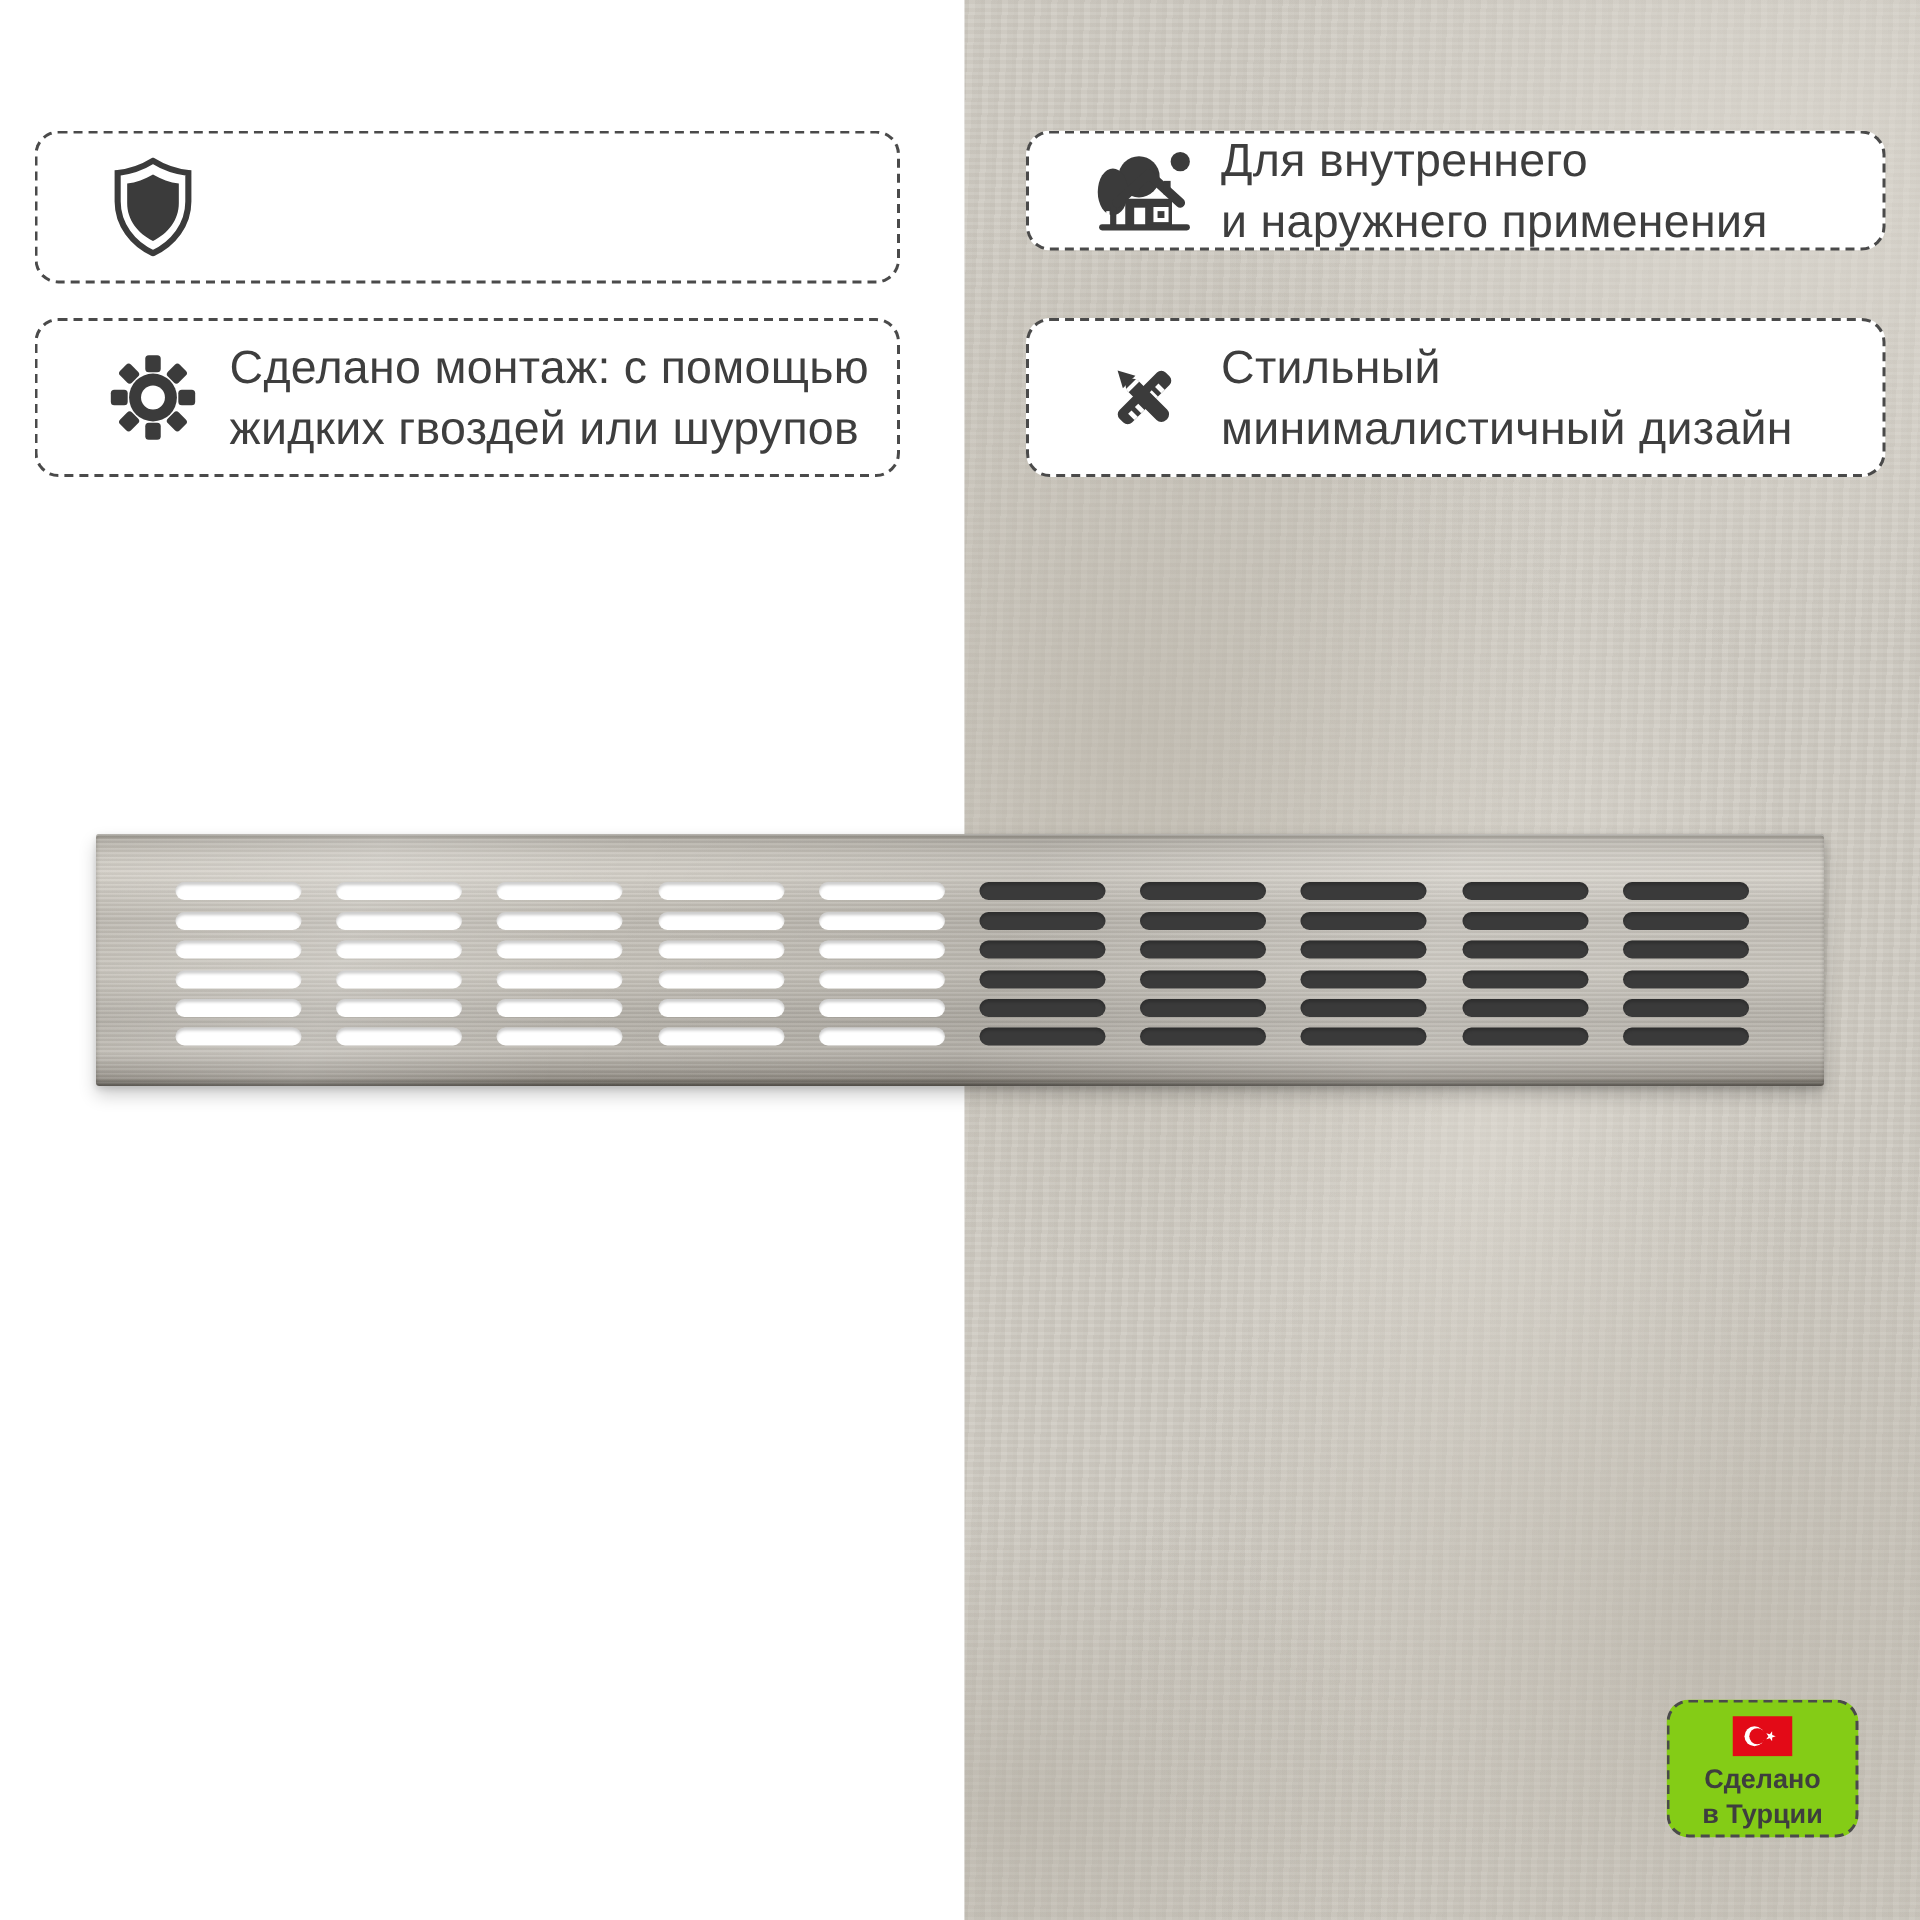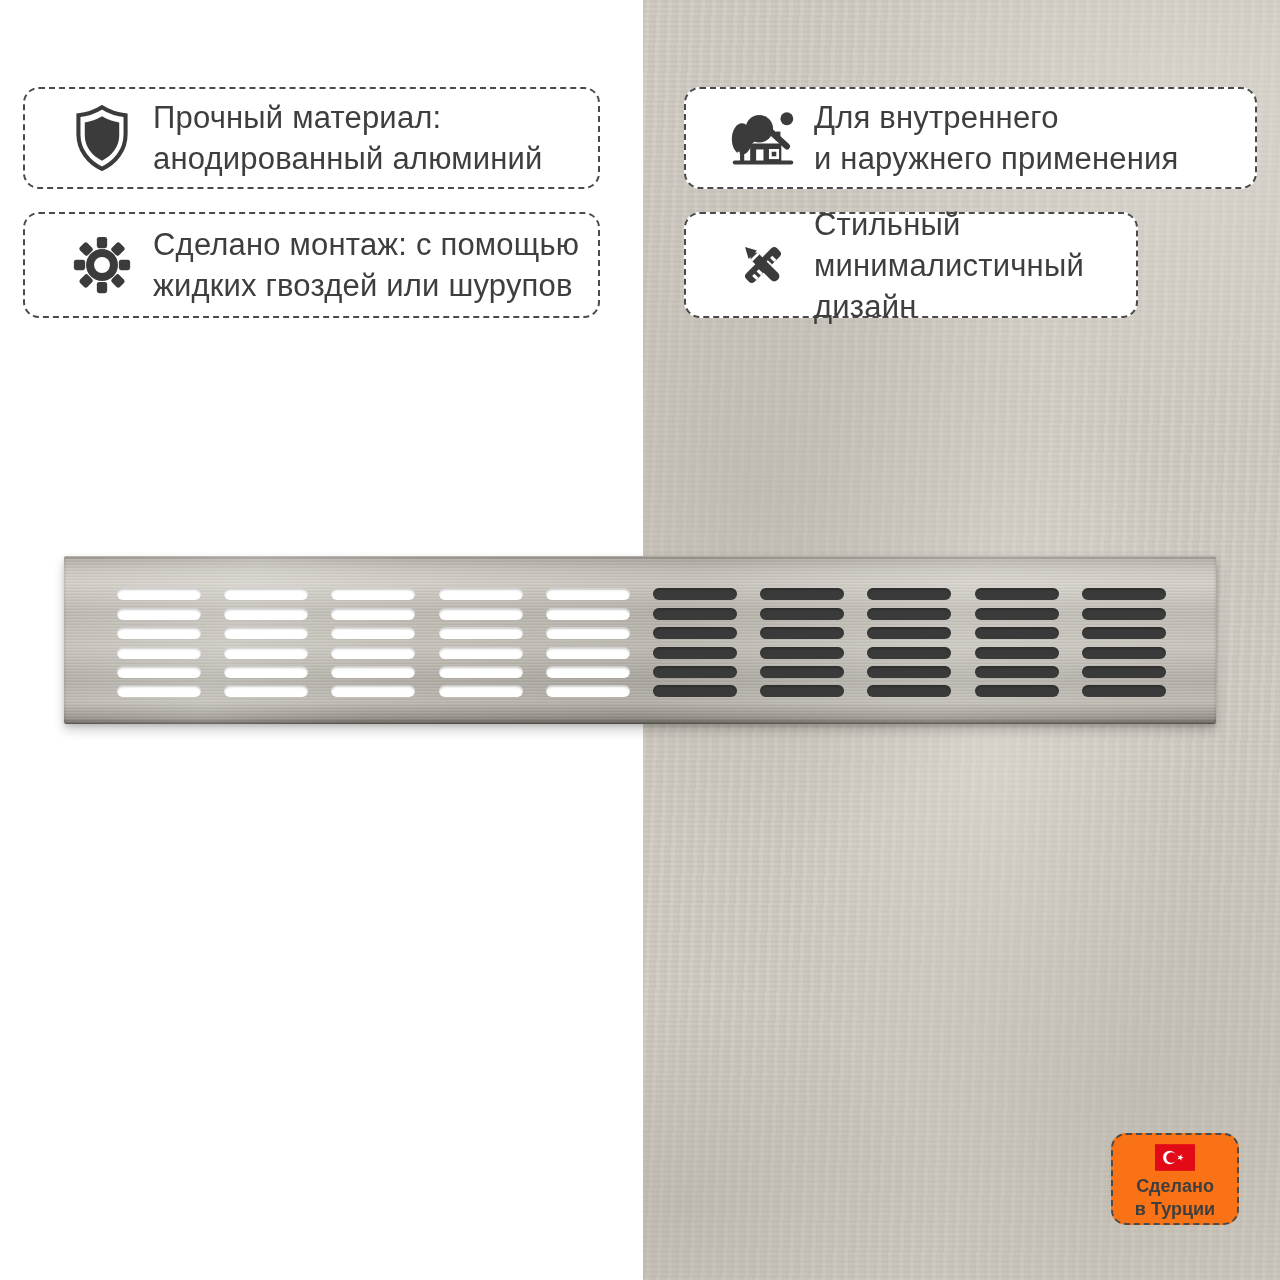--- a/index.html
+++ b/index.html
@@ -34,22 +34,22 @@
     box-sizing:border-box;
     background:#ffffff;
     border:2px dashed #4a4a4a;
     border-radius:16px;
     display:flex;
     align-items:center;
     padding-left:44px;
   }
   .fb-1{left:23px;top:87px;width:577px;height:102px;}
   .fb-2{left:23px;top:212px;width:577px;height:106px;}
-  .fb-3{left:684px;top:87px;width:573px;height:102px;}
-  .fb-4{left:684px;top:212px;width:454px;height:106px;}
+  .fb-3{left:684px;top:87px;width:573px;height:80px;}
+  .fb-4{left:684px;top:212px;width:573px;height:106px;}
   .feature-icon{
     width:66px;height:70px;
     flex:0 0 66px;
     display:flex;align-items:center;justify-content:center;
   }
   .feature-text{
     margin-left:18px;
     font-size:31px;
     line-height:41px;
     color:#3e3e3e;
@@ -75,21 +75,21 @@
     position:absolute;
     width:84px;height:12px;
     border-radius:6.5px;
     box-shadow:inset 0 2px 2px rgba(0,0,0,0.20);
   }
   
   .badge{
     position:absolute;
     box-sizing:border-box;
     left:1111px;top:1133px;width:128px;height:92px;
-    background:#f97316;
+    background:#84cc16;
     border:2px dashed #4a4a4a;
     border-radius:15px;
     display:flex;flex-direction:column;align-items:center;
   }
   .badge-flag{margin-top:9px;width:40px;height:27px;}
   .badge-text{
     margin-top:4px;
     font-size:18px;
     font-weight:bold;
     line-height:23px;
@@ -106,22 +106,20 @@
 
   <div class="texture-panel"></div>
 
   <div class="feature-box fb-1">
     <span class="feature-icon">
       <svg class="icon-svg" width="58" height="66" viewBox="0 0 64 72">
         <path d="M32 2c8 5 17 8 26 9v21c0 17-11 31-26 38C17 63 6 49 6 32V11c9-1 18-4 26-9z" fill="none" stroke="#3b3b3b" stroke-width="4.5"></path>
         <path d="M32 12c6 3.5 12.5 5.8 19 6.8v14.5c0 12.2-7.8 22.2-19 27.7-11.2-5.5-19-15.5-19-27.7V18.8C19.5 17.8 26 15.5 32 12z" fill="#3b3b3b"></path>
       </svg>
     </span>
-    <span class="feature-text">Прочный материал:
-анодированный алюминий</span>
   </div>
 
   <div class="feature-box fb-2">
     <span class="feature-icon">
       <svg class="icon-svg" width="60" height="60" viewBox="0 0 64 64">
         <g fill="#3b3b3b">
           <circle cx="32" cy="32" r="17"></circle>
           <rect x="26.5" y="2" width="11" height="12" rx="2.5"></rect>
           <rect x="26.5" y="50" width="11" height="12" rx="2.5"></rect>
           <rect x="2" y="26.5" width="12" height="11" rx="2.5"></rect>

